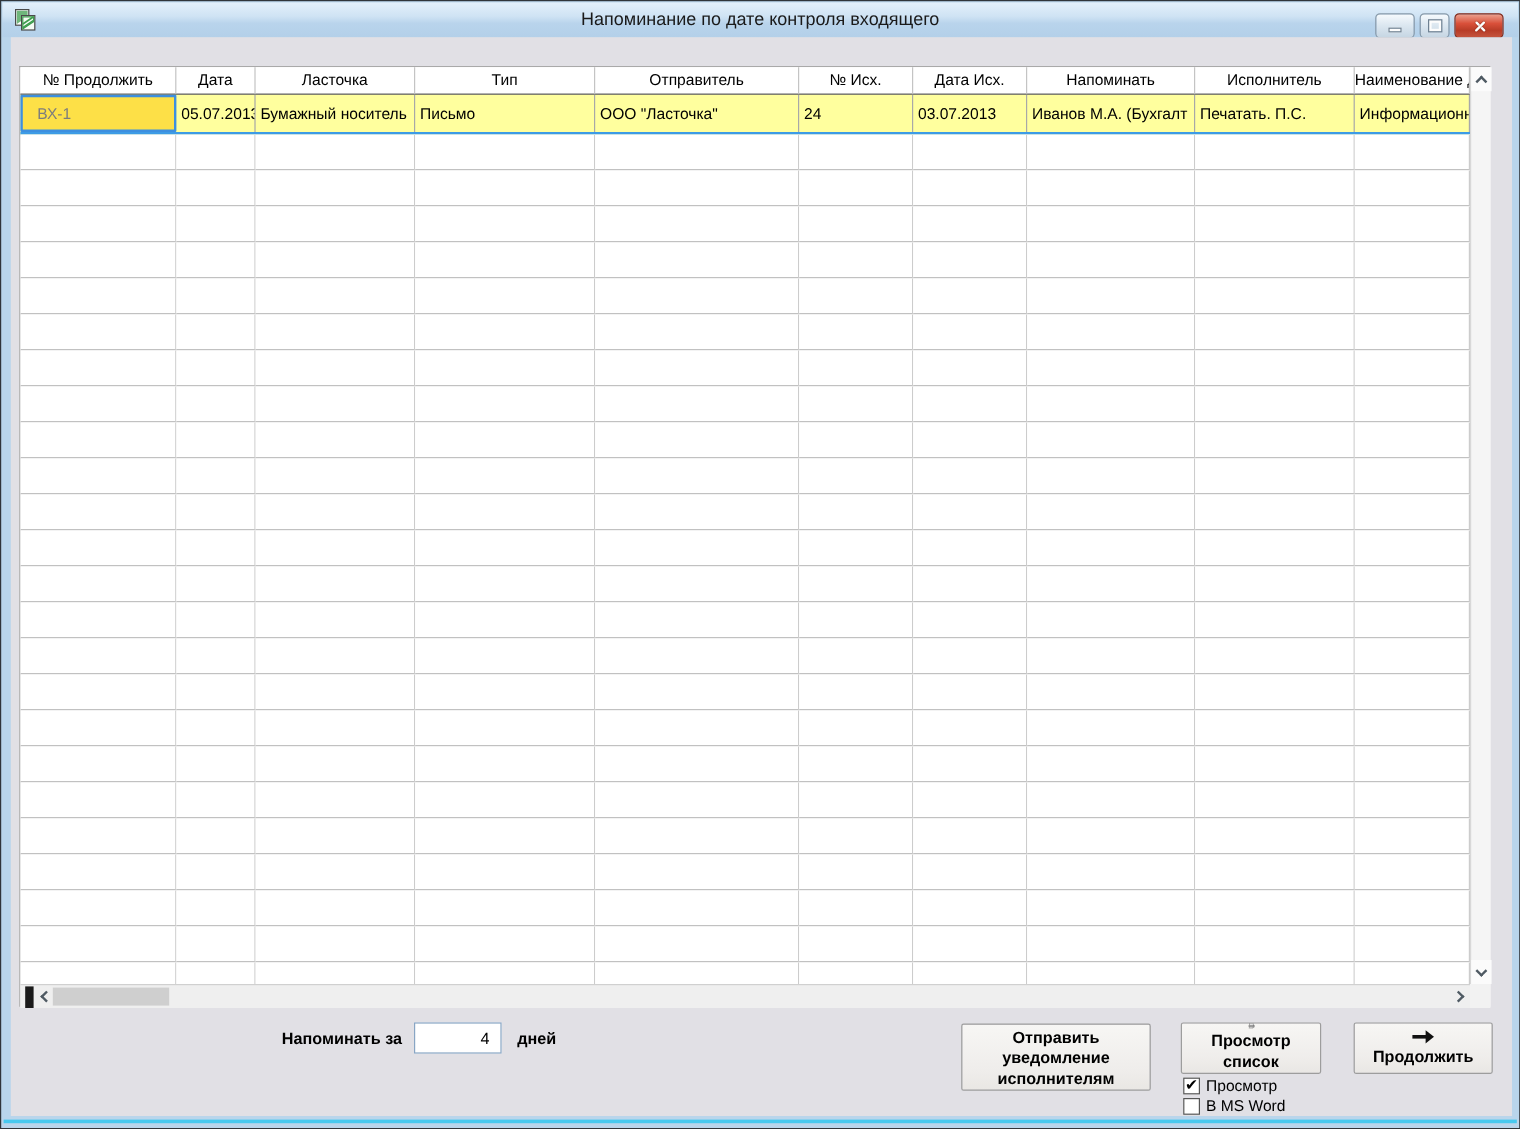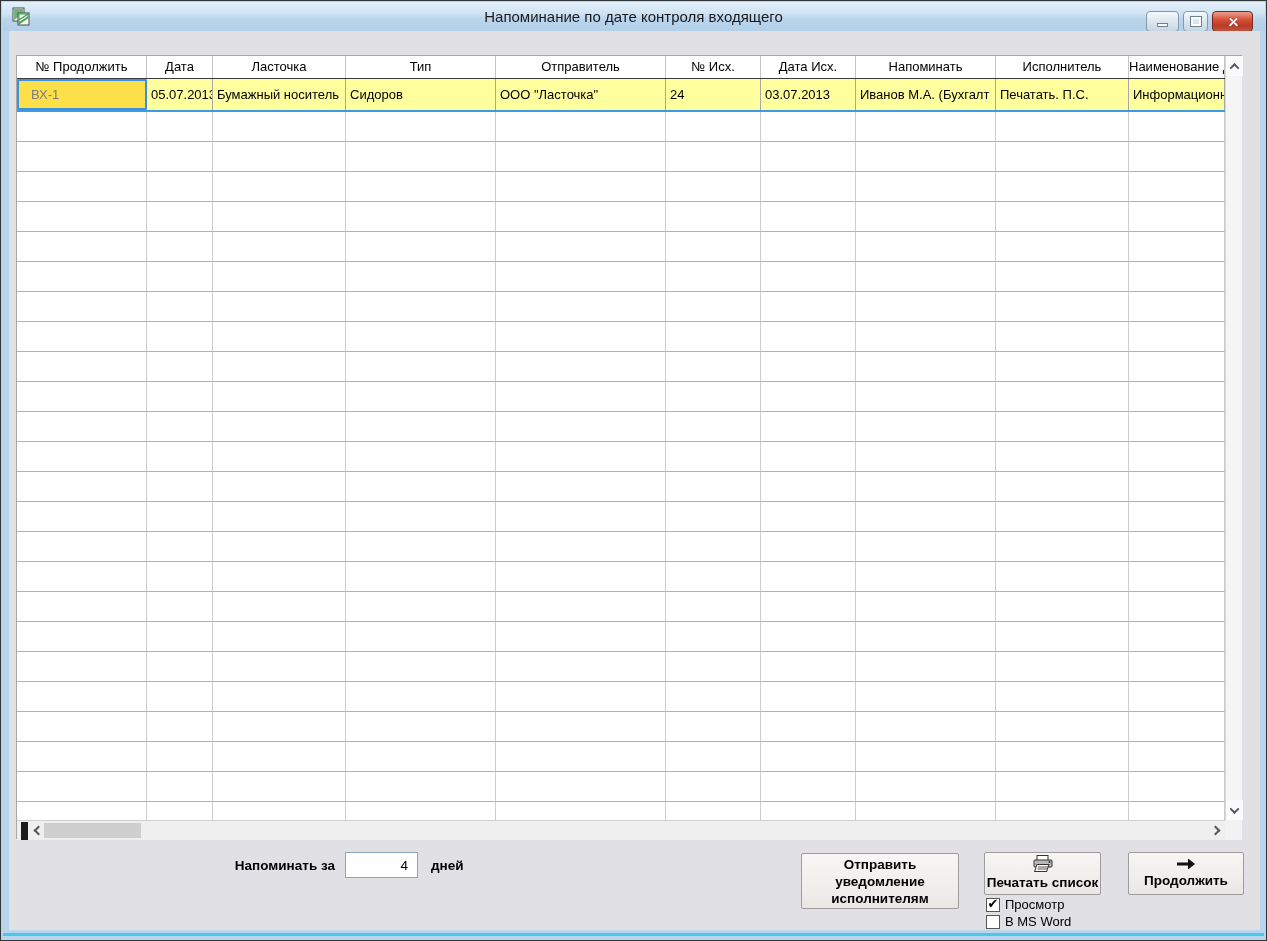--- a/index.html
+++ b/index.html
@@ -105,21 +105,21 @@
         <div class="hcell" style="width: 95px;">№ Исх.</div>
         <div class="hcell" style="width: 95px;">Дата Исх.</div>
         <div class="hcell" style="width: 140px;">Напоминать</div>
         <div class="hcell" style="width: 133px;">Исполнитель</div>
         <div class="hcell" style="width: 96px;">Наименование д</div>
       </div>
     <div class="selrow">
         <div class="cell focus-cell" style="width: 130px;">ВХ-1</div>
         <div class="cell" style="width: 66px;">05.07.2013</div>
         <div class="cell" style="width: 133px;">Бумажный носитель</div>
-        <div class="cell" style="width: 150px;">Сидоров</div>
+        <div class="cell" style="width: 150px;">Письмо</div>
         <div class="cell" style="width: 170px;">ООО "Ласточка"</div>
         <div class="cell" style="width: 95px;">24</div>
         <div class="cell" style="width: 95px;">03.07.2013</div>
         <div class="cell" style="width: 140px;">Иванов М.А. (Бухгалт</div>
         <div class="cell" style="width: 133px;">Печатать. П.С.</div>
         <div class="cell" style="width: 96px;">Информационно</div>
       </div>
     <div class="erows">
         <div class="erow">
           <div class="ecell" style="width: 130px;"></div>
@@ -450,21 +450,21 @@
 
   <div class="btn print-btn">
     <svg class="icon-svg" width="22" height="17" viewBox="0 0 22 17">
       <rect x="5" y="0.5" width="11" height="5" fill="#fff" stroke="#333"></rect>
       <rect x="2" y="5" width="18" height="7" rx="1" fill="#b8b8b8" stroke="#333"></rect>
       <rect x="4.5" y="9.5" width="12" height="7" fill="#fff" stroke="#333" transform="skewX(-18) translate(3.5,0)"></rect>
       <line x1="6" y1="12" x2="16" y2="12" stroke="#555"></line>
       <line x1="5.4" y1="14" x2="15.4" y2="14" stroke="#555"></line>
       <circle cx="17.5" cy="7" r="1" fill="#333"></circle>
     </svg>
-    <span class="lbl">Печатать список</span>
+    <span class="lbl">Просмотр список</span>
   </div>
 
   <div class="cbrow cb1">
     <span class="cbox checked" id="cb-preview"></span>
     <span>Просмотр</span>
   </div>
   <div class="cbrow cb2">
     <span class="cbox" id="cb-msword"></span>
     <span>В MS Word</span>
   </div>

